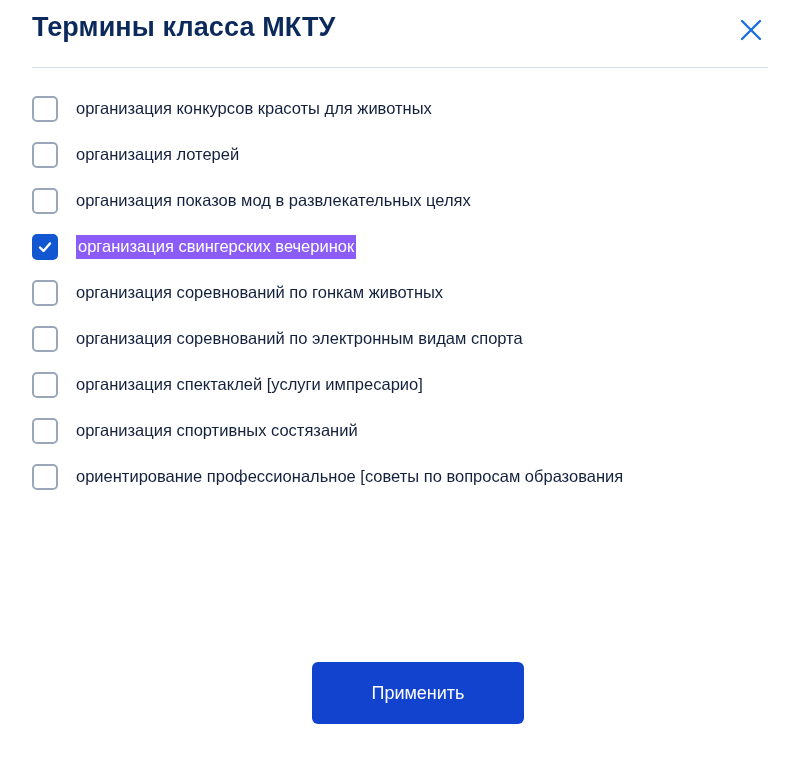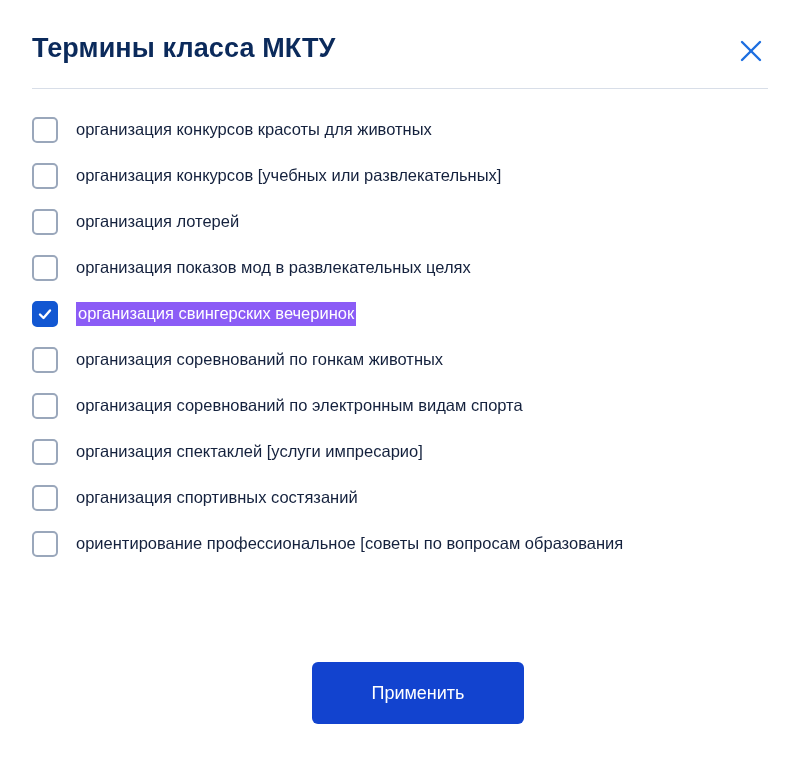--- a/index.html
+++ b/index.html
@@ -18,21 +18,21 @@
     position: relative;
     width: 800px;
     height: 758px;
     box-sizing: border-box;
     background: #ffffff;
     display: flex;
     flex-direction: column;
   }
   .modal-header {
     position: relative;
-    padding: 32px 32px 0 32px;
+    padding: 11px 32px 0 32px;
     display: flex;
     align-items: flex-start;
     justify-content: space-between;
   }
   .modal-title {
     font-size: 27px;
     font-weight: bold;
     color: #0b2a5b;
     letter-spacing: 0.1px;
     line-height: 1.2;
@@ -152,26 +152,20 @@
 
   <ul class="terms-list">
 
     <li class="term-row">
       <span class="checkbox">
         
       </span>
       <span class="term-label">организация конкурсов красоты для животных</span>
     </li>
 
-    <li class="term-row">
-      <span class="checkbox">
-        
-      </span>
-      <span class="term-label">организация конкурсов [учебных или развлекательных]</span>
-    </li>
 
 
     <li class="term-row">
       <span class="checkbox">
         
       </span>
       <span class="term-label">организация лотерей</span>
     </li>
 
     <li class="term-row">

